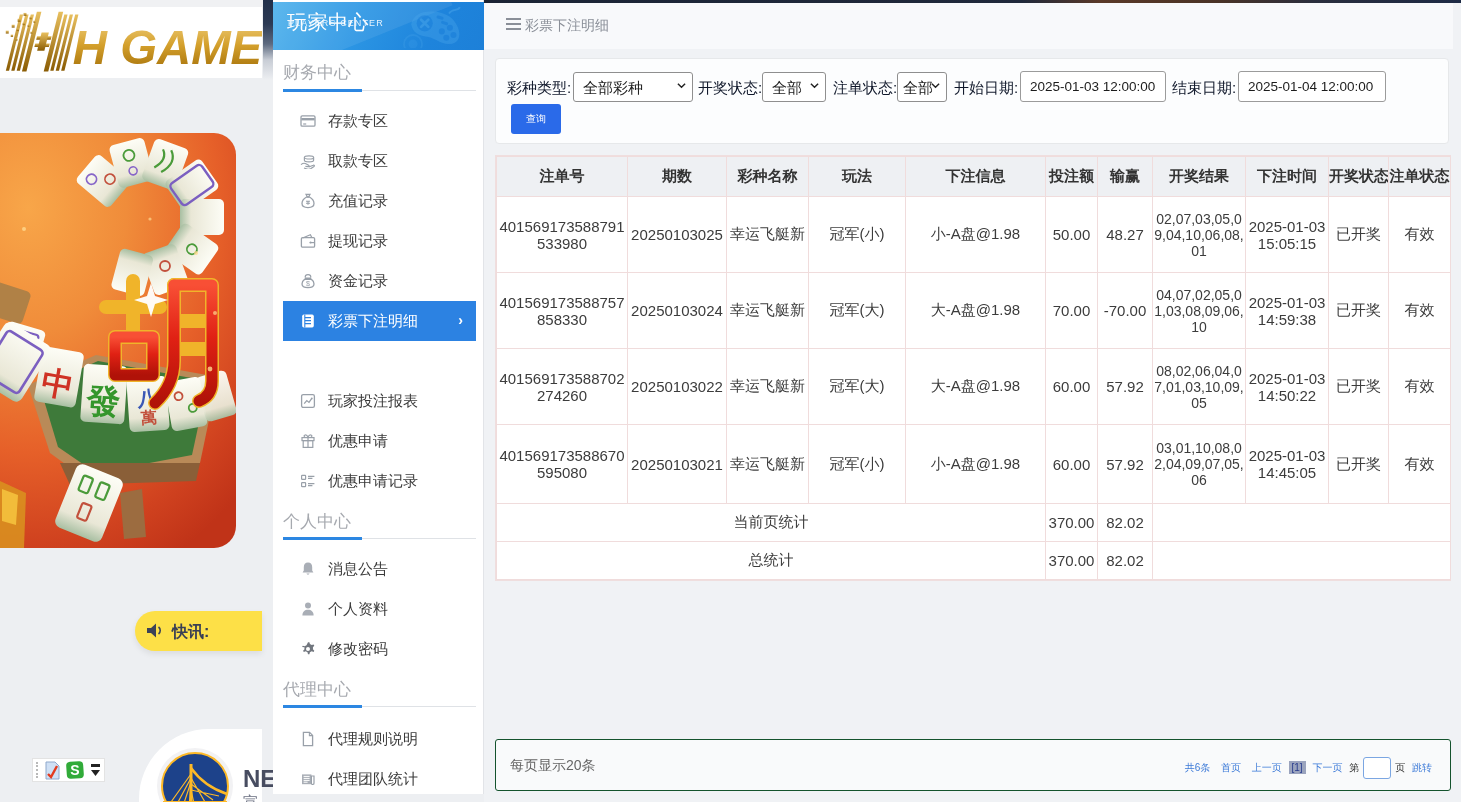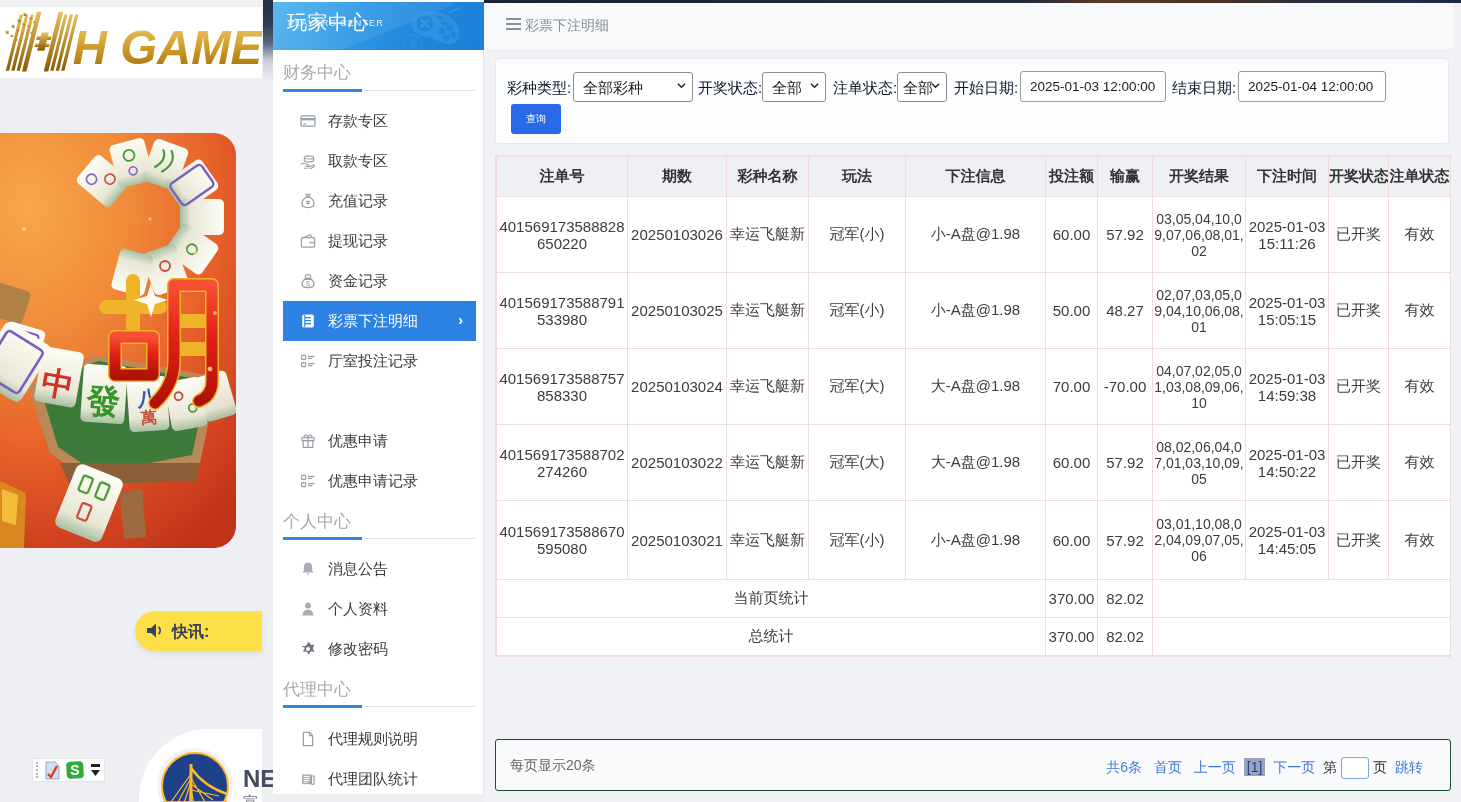--- a/index.html
+++ b/index.html
@@ -52,21 +52,21 @@
 #tablebox { position:absolute; left:495px; top:155px; width:956px; background:#fff; border:1px solid #efdede; }
 table { border-collapse:collapse; width:954px; table-layout:fixed;padding-left:8px; }
 td,th { border:1px solid #f0dcdc; text-align:center; vertical-align:middle; font-size:15px; color:#3c3c3c; padding:0; overflow:hidden; word-break:break-all; }
 th { white-space:nowrap; background:#eef0f3; color:#333; font-size:15px; height:40px; font-weight:bold; }
 tr.datarow { height:76px; background:#fff; }
 td.res { font-size:14px; }
 tr.sumrow { height:38px; }
 
 #pagebox { position:absolute; left:495px; top:739px; width:956px; height:52px; background:#f9fafb; border:1px solid #14532d; border-radius:3px; }
 #pagebox .left { position:absolute; left:14px; top:17px; font-size:14px; color:#666; }
-#pagebox .right { position:absolute; right:23px; top:17px; font-size:14px; color:#333; }
+#pagebox .right { position:absolute; right:14px; top:17px; font-size:10px; color:#333; }
 #pagebox .right a { color:#3e7bd8; text-decoration:none; margin:0 4px; }
 #pagebox .cur { background:#9aa3bd; color:#273a8c; padding:1px 3px; }
 #pagebox .pginput { display:inline-block; width:28px; height:22px; border:1px solid #7ba6e2; border-radius:3px; background:#fff; vertical-align:middle; margin:0 4px; }
 </style>
 </head>
 <body>
 
 <div class="abs" id="left-top-strip"></div>
 <div class="abs" id="left-header">
   <svg style="position:absolute;left:2px;top:0px;width:260px;height:71px;" viewBox="0 0 260 72">
@@ -329,27 +329,27 @@
     </div>
   <div class="sb-item active" style="top:301px;">
       <span class="ic"><svg viewBox="0 0 16 16">
           <rect x="2.2" y="1.6" width="11.6" height="12.8" rx="1.6" fill="#fff"></rect>
           <path d="M5 4.6 h6 M5 7.6 h6 M5 10.6 h6" stroke="#2c82e2" stroke-width="1.4"></path>
           <path d="M4.8 1.6 v12.8" stroke="#2c82e2" stroke-width="1.1"></path>
         </svg></span>
       <span class="tx">彩票下注明细</span>
       <span class="arrow">›</span>
     </div>
-  <div class="sb-item" style="top:341px;">
-      <span class="ic"><svg viewBox="0 0 16 16">
-          <rect x="1.6" y="2.4" width="4" height="4" rx="0.6" fill="none" stroke="#99a0a9" stroke-width="1.2"></rect>
-          <rect x="1.6" y="9.6" width="4" height="4" rx="0.6" fill="none" stroke="#99a0a9" stroke-width="1.2"></rect>
-          <path d="M8 3.4 h6.4 M8 5.4 h4.4 M8 10.6 h6.4 M8 12.6 h4.4" stroke="#99a0a9" stroke-width="1.2"></path>
-        </svg></span>
-      <span class="tx">厅室投注记录</span>
+  <div class="sb-item" style="top:381px;">
+      <span class="ic"><svg viewBox="0 0 16 16">
+          <rect x="1.6" y="1.6" width="12.8" height="12.8" rx="1.6" fill="none" stroke="#99a0a9" stroke-width="1.3"></rect>
+          <path d="M4.2 10.6 L6.8 7.6 L9 9.4 L11.8 5.4" fill="none" stroke="#99a0a9" stroke-width="1.3"></path>
+          <circle cx="11.8" cy="5.4" r="0.9" fill="#99a0a9"></circle>
+        </svg></span>
+      <span class="tx">玩家投注报表</span>
     </div>
   <div class="sb-item" style="top:421px;">
       <span class="ic"><svg viewBox="0 0 16 16">
           <rect x="2" y="4.6" width="12" height="3" fill="none" stroke="#99a0a9" stroke-width="1.2"></rect>
           <rect x="3.2" y="7.6" width="9.6" height="6.8" fill="none" stroke="#99a0a9" stroke-width="1.2"></rect>
           <path d="M8 4.6 v9.8 M5.4 4.4 C4 4.4 3.6 2.2 5.2 2 C6.6 1.8 7.6 3.2 8 4.4 C8.4 3.2 9.4 1.8 10.8 2 C12.4 2.2 12 4.4 10.6 4.4" fill="none" stroke="#99a0a9" stroke-width="1.2"></path>
         </svg></span>
       <span class="tx">优惠申请</span>
     </div>
   <div class="sb-item" style="top:461px;">
@@ -472,33 +472,20 @@
           <th>玩法</th>
           <th>下注信息</th>
           <th>投注额</th>
           <th>输赢</th>
           <th>开奖结果</th>
           <th>下注时间</th>
           <th>开奖状态</th>
           <th>注单状态</th>
         </tr>
 <tr class="datarow">
-          <td>401569173588828650220</td>
-          <td>20250103026</td>
-          <td>幸运飞艇新</td>
-          <td>冠军(小)</td>
-          <td>小-A盘@1.98</td>
-          <td>60.00</td>
-          <td>57.92</td>
-          <td class="res">03,05,04,10,0<br>9,07,06,08,01,<br>02</td>
-          <td>2025-01-03 15:11:26</td>
-          <td>已开奖</td>
-          <td>有效</td>
-        </tr>
-<tr class="datarow">
           <td>401569173588791533980</td>
           <td>20250103025</td>
           <td>幸运飞艇新</td>
           <td>冠军(小)</td>
           <td>小-A盘@1.98</td>
           <td>50.00</td>
           <td>48.27</td>
           <td class="res">02,07,03,05,0<br>9,04,10,06,08,<br>01</td>
           <td>2025-01-03 15:05:15</td>
           <td>已开奖</td>

